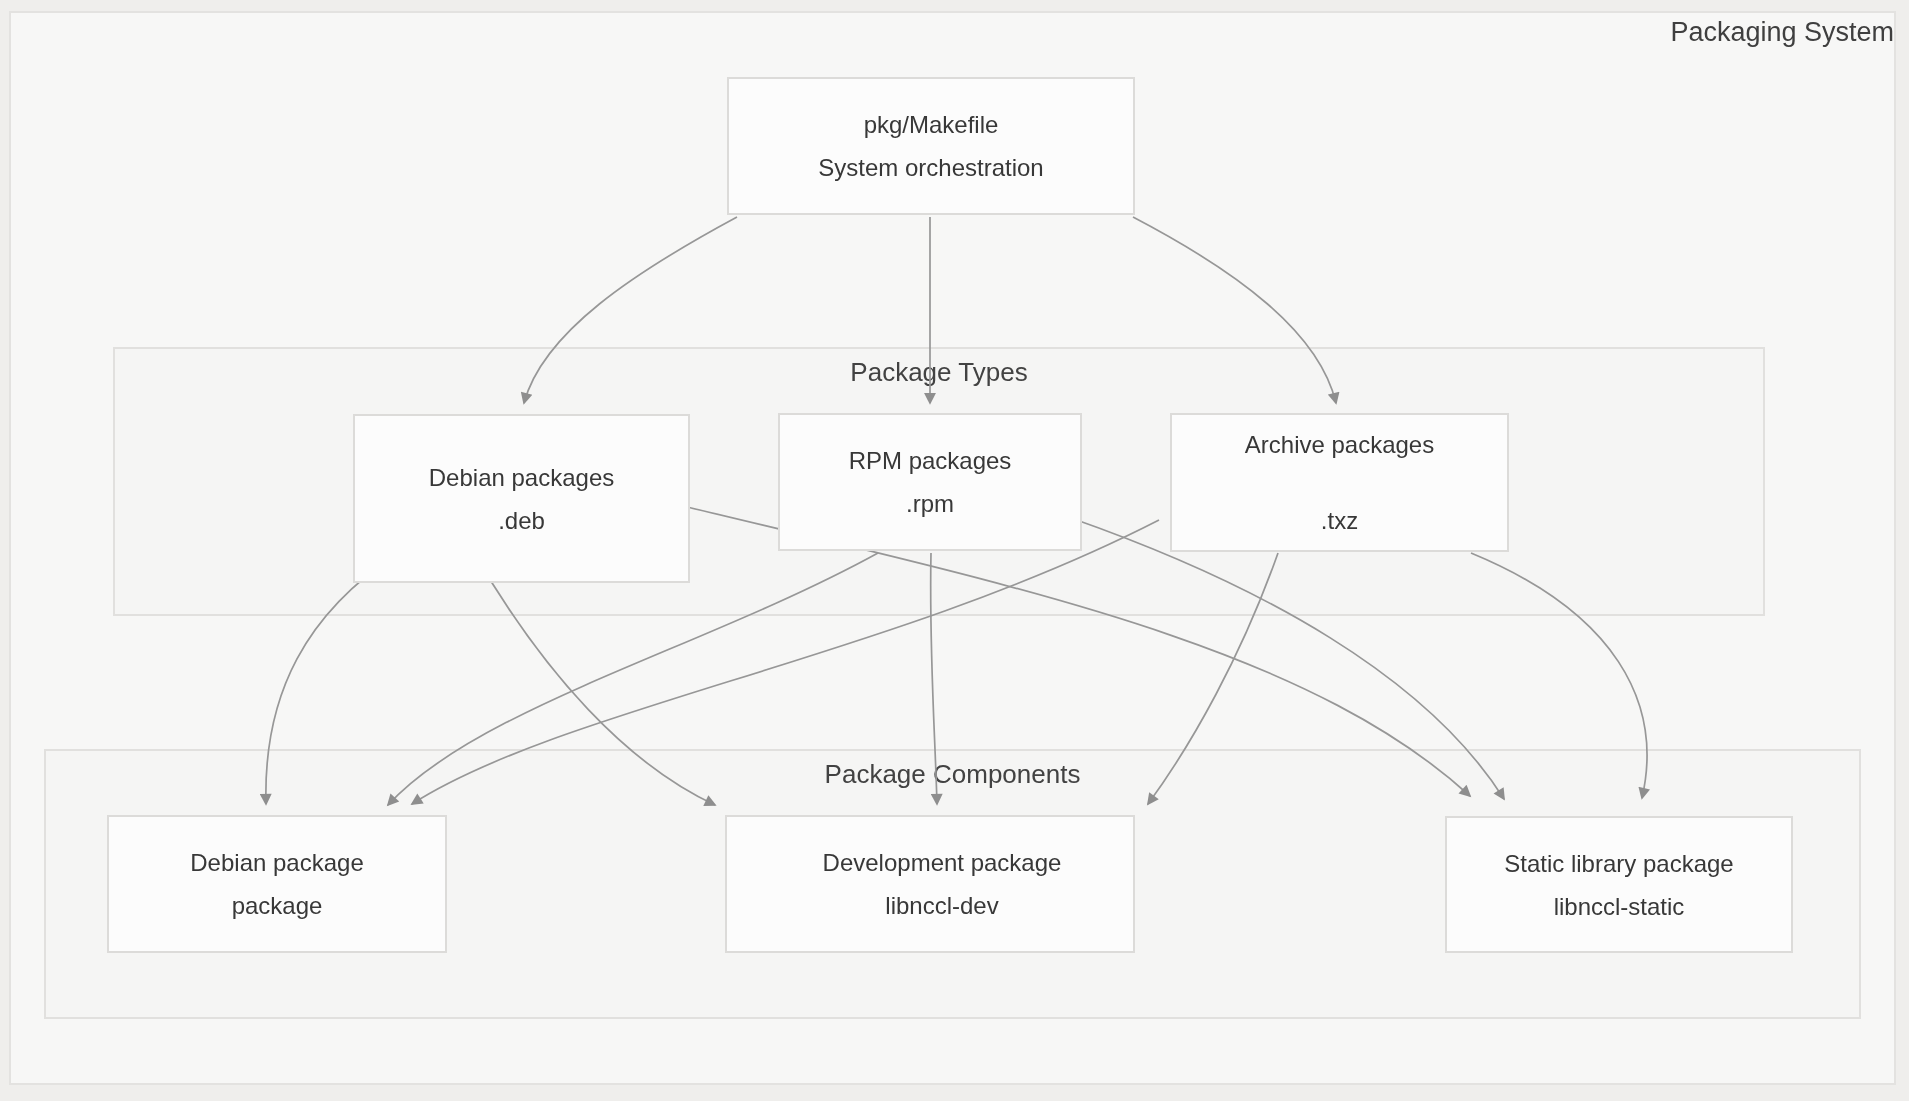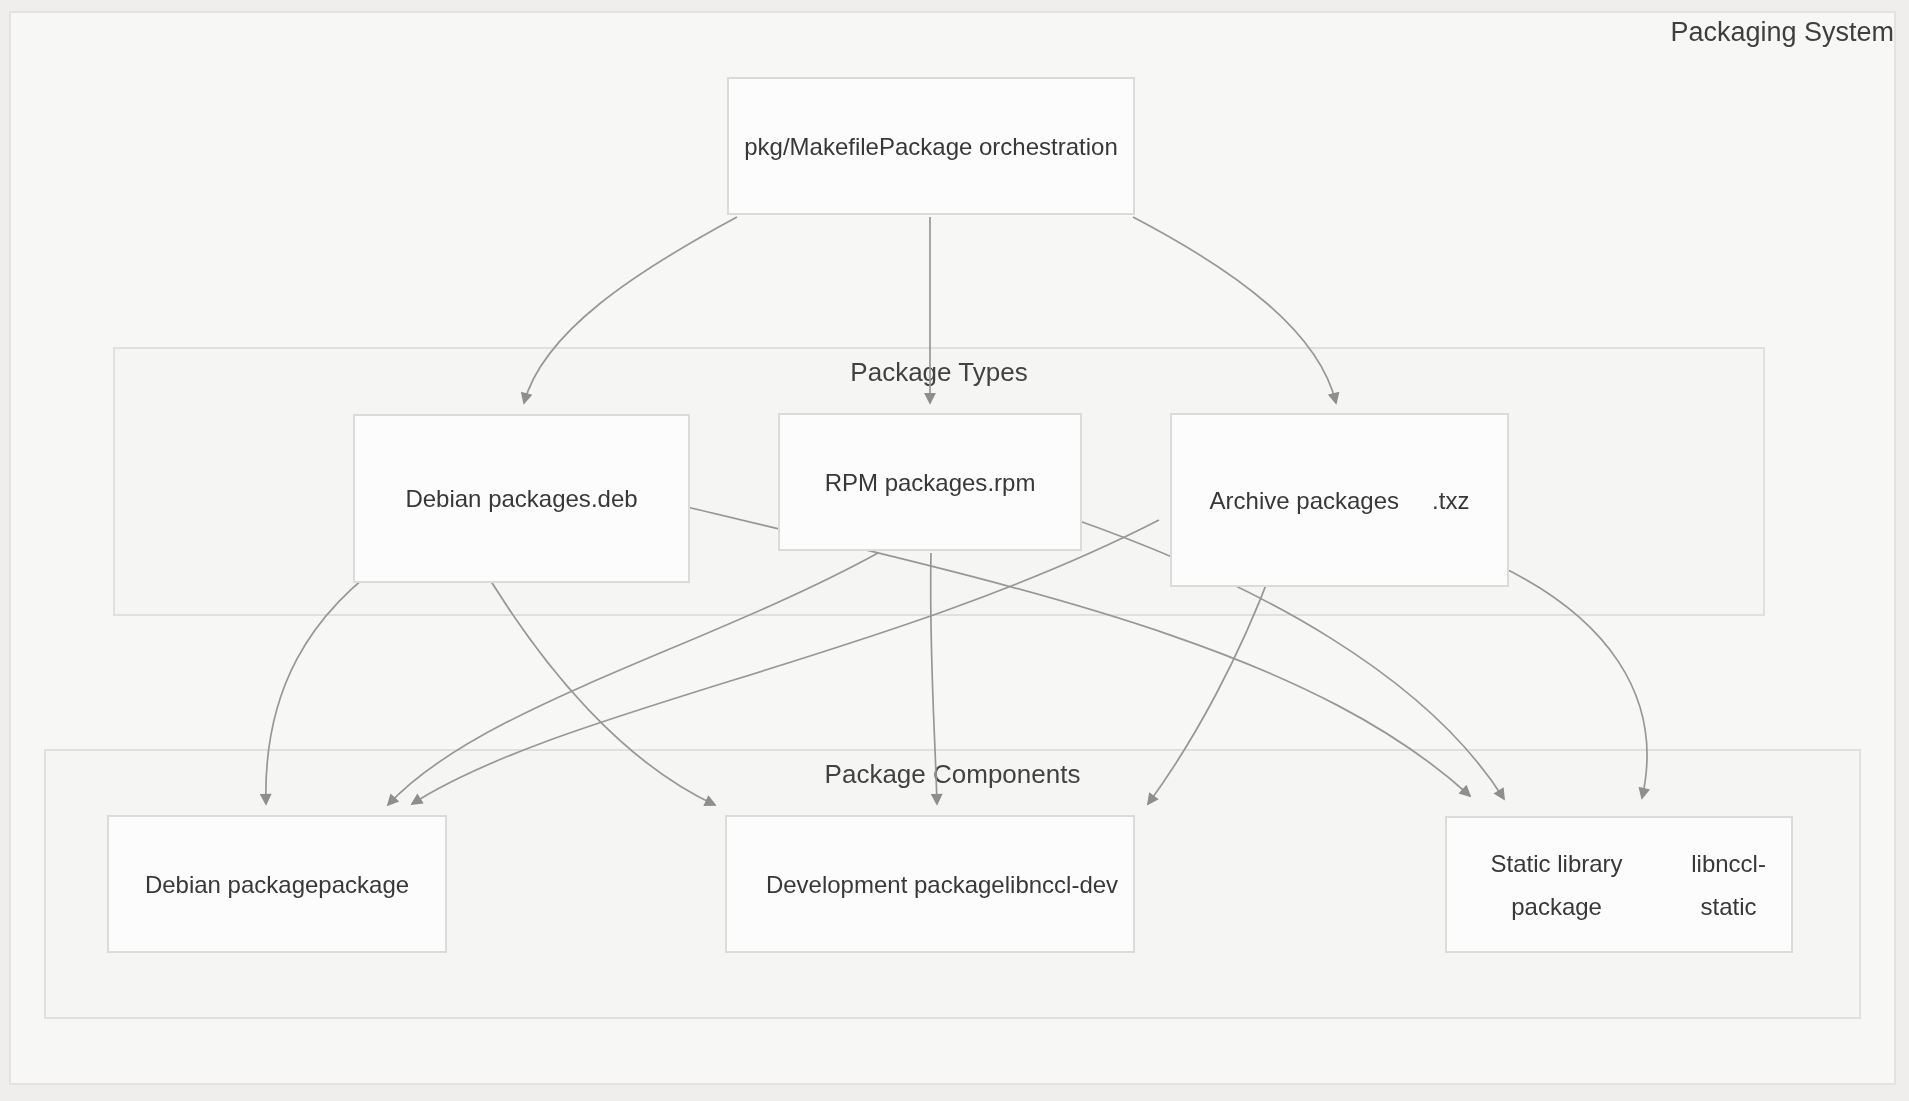--- a/index.html
+++ b/index.html
@@ -60,33 +60,33 @@
     stroke-width: 1.7px;
   }
 
   .node {
     position: absolute;
     background: #fcfcfc;
     border: 2px solid #dcdbd9;
     box-sizing: border-box;
     z-index: 4;
     display: flex;
-    flex-direction: row;
+    flex-direction: column;
     align-items: center;
     justify-content: center;
     text-align: center;
     color: #383838;
     font-size: 24px;
     line-height: 43px;
   }
 
   #n-makefile { left: 716px; top: 64px;  width: 408px; height: 138px; }
   #n-debian   { left: 342px; top: 401px; width: 337px; height: 169px; }
   #n-rpm      { left: 767px; top: 400px; width: 304px; height: 138px; }
-  #n-archive  { left: 1159px; top: 400px; width: 339px; height: 174px; gap: 33px; }
+  #n-archive  { left: 1159px; top: 400px; width: 339px; height: 139px; gap: 33px; }
   #n-runtime  { left: 96px;  top: 802px; width: 340px; height: 138px; }
   #n-devel    { left: 714px; top: 802px; width: 410px; height: 138px; padding-left: 24px; }
   #n-static   { left: 1434px; top: 803px; width: 348px; height: 137px; }
 </style>
 </head>
 <body>
 
 <div class="stage">
   <div class="canvas">
 
@@ -115,21 +115,21 @@
       <path class="edge" marker-end="url(#arrow)" d="M878,553 C705,648 478,707 388,805"></path>
       <path class="edge" marker-end="url(#arrow)" d="M931,553 C929,650 935,732 937,804"></path>
       <path class="edge" marker-end="url(#arrow)" d="M1071,518 C1262,585 1427,677 1504,799"></path>
       <path class="edge" marker-end="url(#arrow)" d="M1159,520 C890,658 562,708 412,804"></path>
       <path class="edge" marker-end="url(#arrow)" d="M1278,553 C1242,655 1192,744 1148,804"></path>
       <path class="edge" marker-end="url(#arrow)" d="M1471,553 C1614,612 1664,702 1642,798"></path>
     </svg>
 
     <div class="node" id="n-makefile">
       <span>pkg/Makefile</span>
-      <span>Package orchestration</span>
+      <span>System orchestration</span>
     </div>
 
     <div class="node" id="n-debian">
       <span>Debian packages</span>
       <span>.deb</span>
     </div>
 
     <div class="node" id="n-rpm">
       <span>RPM packages</span>
       <span>.rpm</span>

